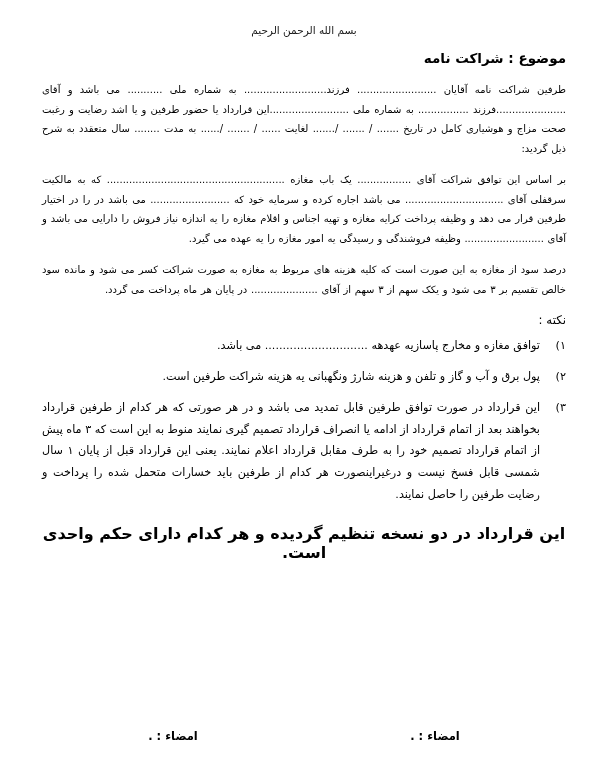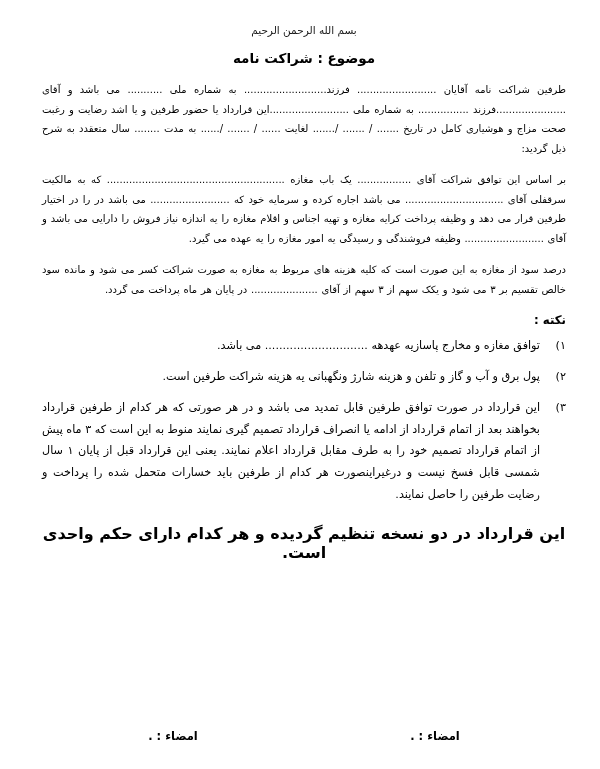--- a/index.html
+++ b/index.html
@@ -23,39 +23,39 @@
     position: relative;
   }
   .basmala {
     text-align: center;
     font-size: 10.5px;
     color: #1a1a1a;
     margin: 6px 0 14px 0;
     letter-spacing: 0.2px;
   }
   .title {
-    text-align: center;
+    text-align: right;
     font-size: 13.5px;
     font-weight: bold;
     margin: 0 0 14px 0;
     direction: rtl;
   }
   p.para {
     text-align: justify;
     text-align-last: right;
     font-size: 10px;
     line-height: 1.95;
     margin: 0 0 12px 0;
     direction: rtl;
     word-spacing: 0.5px;
   }
   .note-head {
     text-align: right;
     font-size: 11.8px;
-    font-weight: bold;
+    font-weight: normal;
     margin: 14px 0 8px 0;
   }
   ol.notes {
     list-style: none;
     margin: 0;
     padding: 0;
     direction: rtl;
   }
   ol.notes li {
     position: relative;

